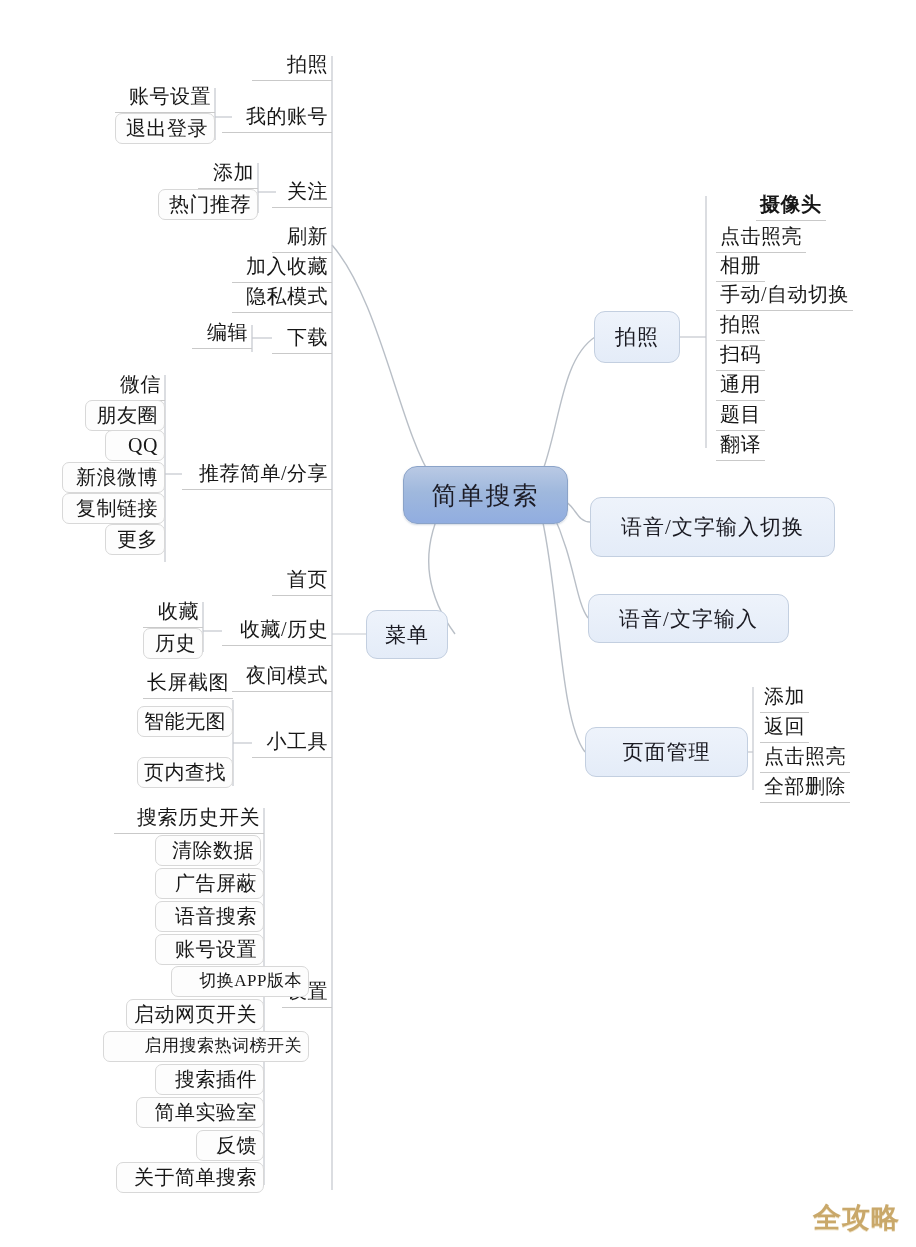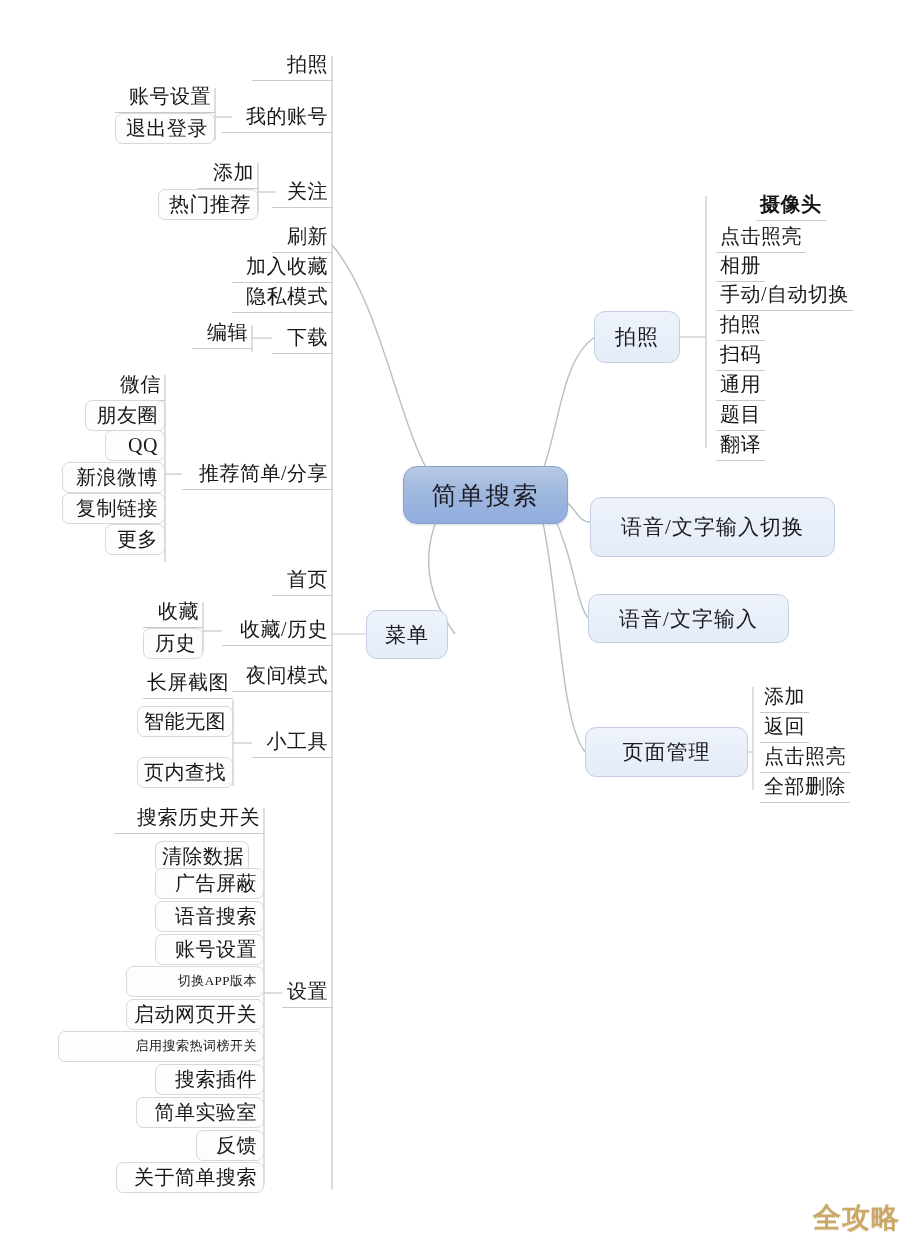--- a/index.html
+++ b/index.html
@@ -50,21 +50,21 @@
     border-bottom:1px solid #c9c9c9;
     line-height:28px;
   }
   .leaf.r{text-align:right;}
   .leaf.boxed{
     background:#fdfdfd;
     border:1px solid #d8d8d8;
     border-radius:7px;
     padding:0 6px 1px 6px;
   }
-  .leaf.sm{font-size:13px;}
+  .leaf.sm{font-size:17px;margin-left:45px;}
 
   .watermark{
     position:absolute;right:16px;bottom:10px;
     font-size:28px;font-weight:bold;letter-spacing:1px;
     color:#c9a86a;
     text-shadow:0 1px 0 #efe2c6;
     font-family:"DejaVu Sans","Liberation Sans",sans-serif;
   }
 </style>
 </head>
@@ -186,21 +186,21 @@
   <div class="leaf r" style="left:282px;top:977px;width:50px;">设置</div>
 
   <div class="leaf r" style="left:143px;top:597px;width:60px;">收藏</div>
   <div class="leaf r boxed" style="left:143px;top:628px;width:60px;">历史</div>
 
   <div class="leaf r" style="left:143px;top:668px;width:90px;">长屏截图</div>
   <div class="leaf r boxed" style="left:137px;top:706px;width:96px;">智能无图</div>
   <div class="leaf r boxed" style="left:137px;top:757px;width:96px;">页内查找</div>
 
   <div class="leaf r" style="left:114px;top:803px;width:150px;">搜索历史开关</div>
-  <div class="leaf r boxed" style="left:155px;top:835px;width:94px;margin-top:6px;">清除数据</div>
+  <div class="leaf r boxed" style="left:155px;top:835px;width:106px;">清除数据</div>
   <div class="leaf r boxed" style="left:155px;top:868px;width:109px;">广告屏蔽</div>
   <div class="leaf r boxed" style="left:155px;top:901px;width:109px;">语音搜索</div>
   <div class="leaf r boxed" style="left:155px;top:934px;width:109px;">账号设置</div>
   <div class="leaf r boxed sm" style="left:126px;top:966px;width:138px;">切换APP版本</div>
   <div class="leaf r boxed" style="left:126px;top:999px;width:138px;">启动网页开关</div>
   <div class="leaf r boxed sm" style="left:58px;top:1031px;width:206px;">启用搜索热词榜开关</div>
   <div class="leaf r boxed" style="left:155px;top:1064px;width:109px;">搜索插件</div>
   <div class="leaf r boxed" style="left:136px;top:1097px;width:128px;">简单实验室</div>
   <div class="leaf r boxed" style="left:196px;top:1130px;width:68px;">反馈</div>
   <div class="leaf r boxed" style="left:116px;top:1162px;width:148px;padding-left:17px;">关于简单搜索</div>

